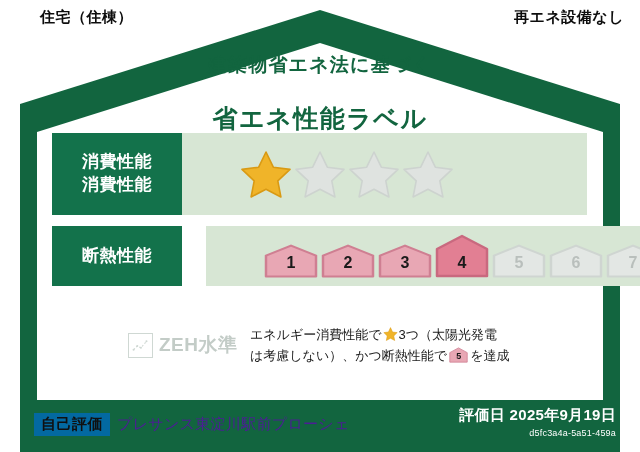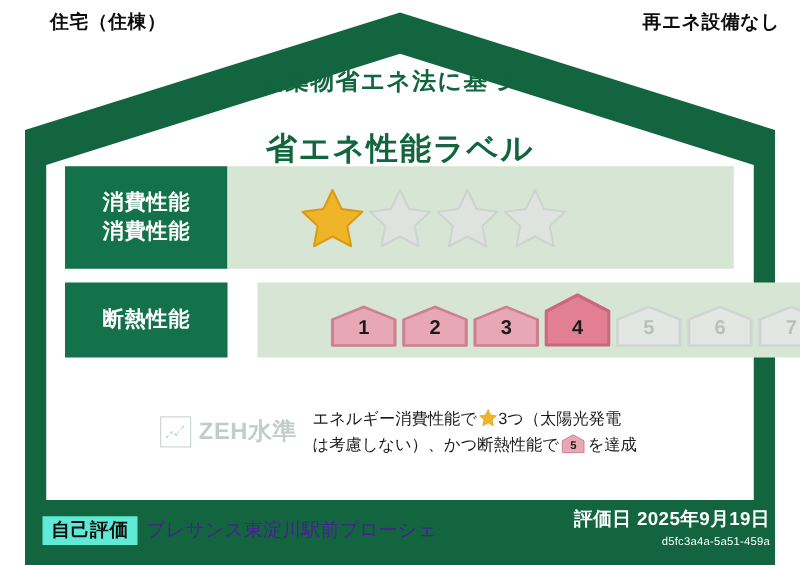--- a/index.html
+++ b/index.html
@@ -184,21 +184,21 @@
 
   
   .footer-left {
     position: absolute;
     left: 34px; bottom: 16px;
     display: flex;
     align-items: center;
     gap: 7px;
   }
   .self-eval {
-    background: #5eead4;
+    background: #0369a1;
     color: #101010;
     font-weight: bold;
     font-size: 15px;
     padding: 2px 7px;
     letter-spacing: 0.5px;
   }
   .bldg-name {
     color: #4c1d95;
     font-size: 15px;
     letter-spacing: 0.3px;

